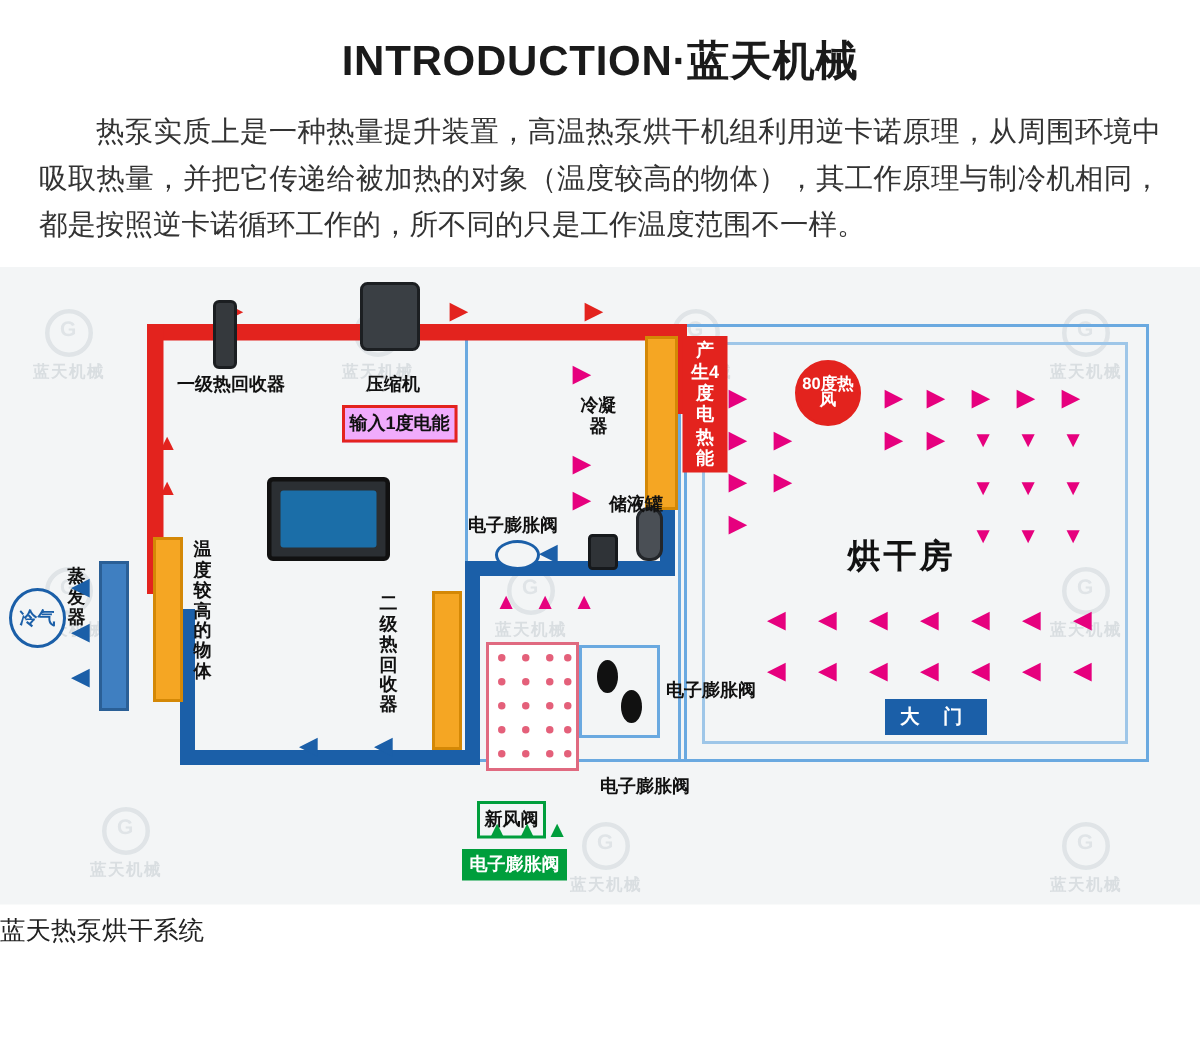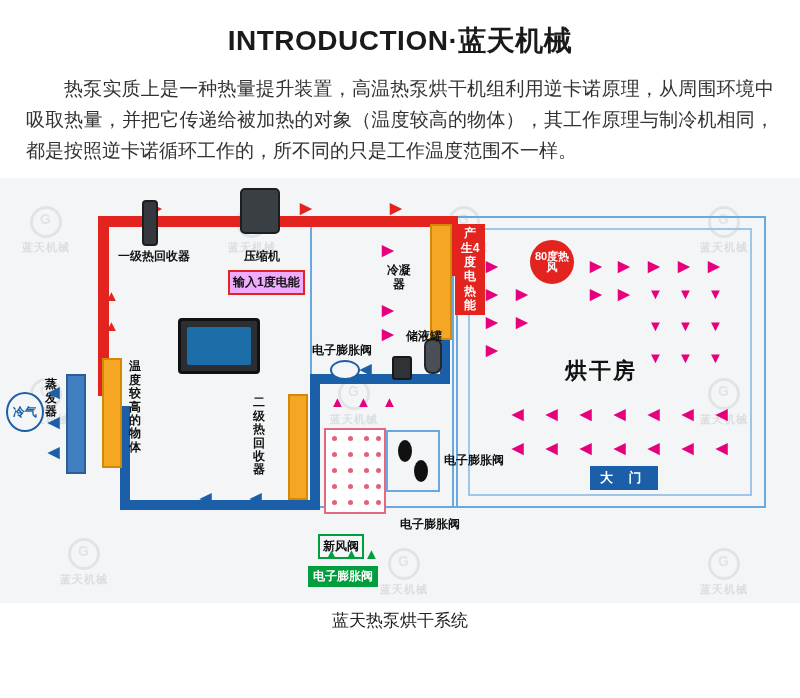--- a/index.html
+++ b/index.html
@@ -26,21 +26,20 @@
   }
   .figure{
     position:relative;
     width:800px;
     height:425px;
     margin-top:12px;
     background:#f3f5f6;
     overflow:hidden;
   }
   .caption{
-    text-align:center;
     font-size:17px;
     color:#222;
     margin-top:6px;
     font-weight:500;
   }
   
   .wm{
     position:absolute;
     color:#d8dde0;
     font-size:11px;

